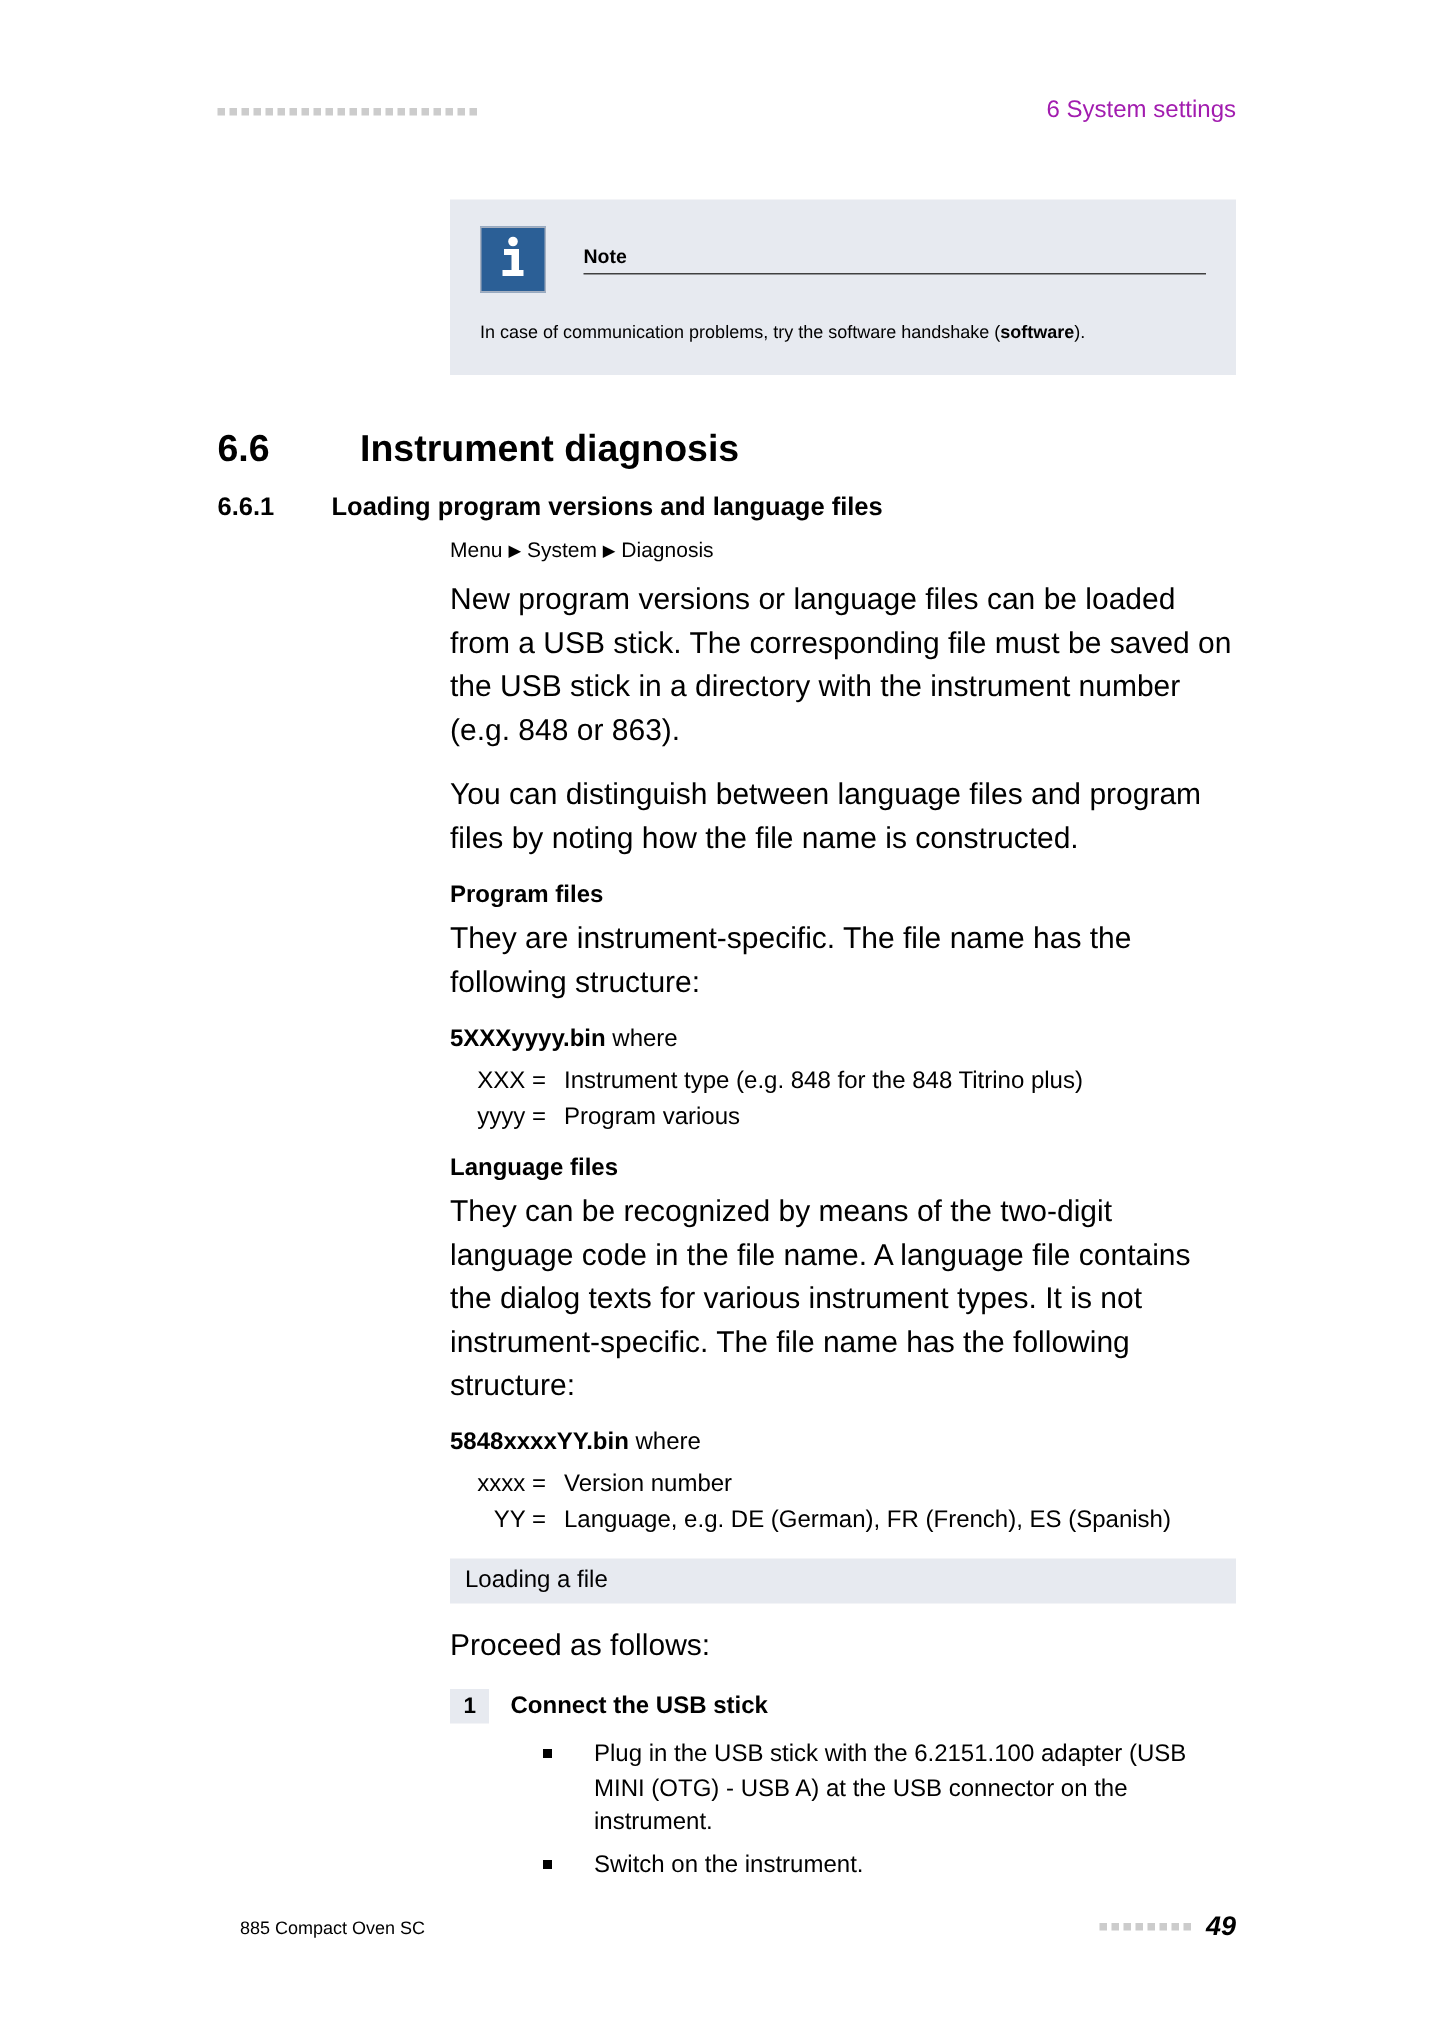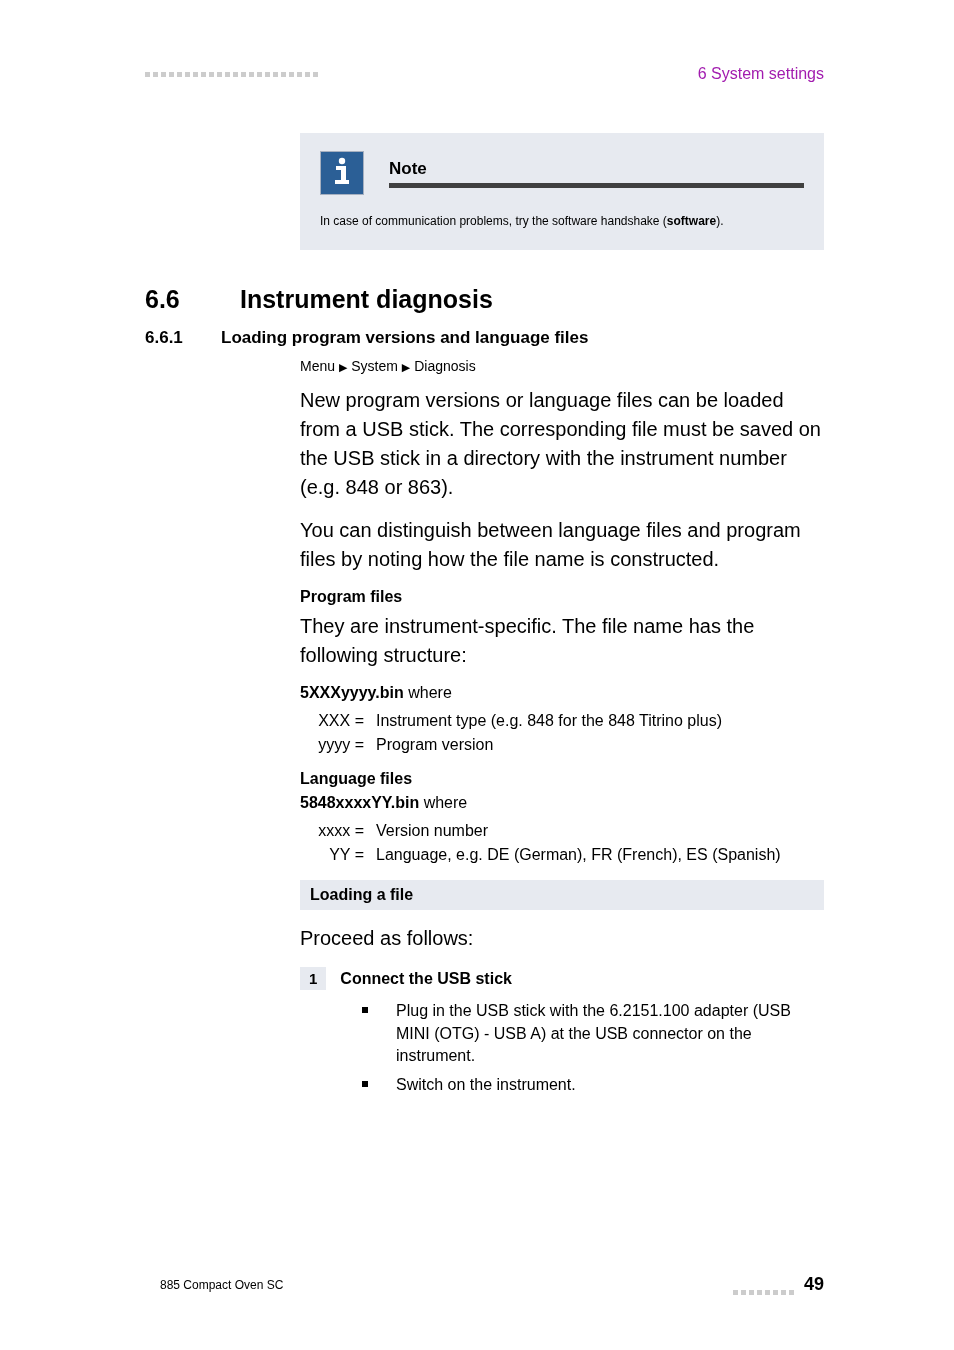--- a/index.html
+++ b/index.html
@@ -25,39 +25,39 @@
   }
   .note-head { display: flex; align-items: center; gap: 25px; margin-bottom: 18px; }
   .info-icon {
     width: 44px; height: 44px;
     background: #2b5f96;
     border: 1px solid #a6b0c0;
     display: flex; align-items: center; justify-content: center;
   }
   .info-icon-inner { color: #fff; font-weight: bold; font-size: 28px; line-height: 1; }
   .note-title-wrap { flex: 1; }
-  .note-title { font-weight: bold; font-size: 17px; border-bottom: 5px solid #404040; padding-bottom: 4px; }
+  .note-title { font-weight: bold; font-size: 13px; border-bottom: 1px solid #404040; padding-bottom: 4px; }
   .note-body { font-size: 12px; line-height: 1.45; }
   h1.sec { font-size: 25px; font-weight: 800; margin-bottom: 14px; display: flex; gap: 35px; }
   h1.sec .num { min-width: 60px; }
   h2.sub { font-size: 17px; font-weight: 800; margin-bottom: 10px; display: flex; gap: 16px; }
   h2.sub .num { min-width: 60px; }
   .content { margin-left: 155px; }
   .menupath { font-weight: normal; font-size: 14px; margin-bottom: 12px; }
   .para { font-size: 20px; line-height: 1.45; margin-bottom: 14px; }
   .h3 { font-weight: 800; font-size: 16px; margin-bottom: 6px; margin-top: 6px; }
   .filename { font-size: 16px; margin-bottom: 10px; }
   .filename b { font-weight: bold; }
   .deflist { margin-left: 18px; margin-bottom: 16px; }
   .defrow { display: flex; gap: 12px; margin-bottom: 6px; font-size: 16px; }
   .defkey { min-width: 46px; text-align: right; }
   .loading-bar {
     background: #e7eaf0;
     padding: 6px 10px;
-    font-weight: 700;
+    font-weight: 400;
     font-size: 16px;
     margin-top: 6px;
     margin-bottom: 14px;
   }
   .step-box { margin-top: 8px; }
   .step-head { display: flex; gap: 14px; align-items: baseline; margin-bottom: 10px; }
   .step-num {
     background: #e7eaf0;
     font-weight: 800;
     padding: 3px 9px;
@@ -70,21 +70,21 @@
   .footer {
     position: absolute;
     bottom: 55px;
     left: 160px;
     right: 130px;
     display: flex;
     justify-content: space-between;
     align-items: center;
     font-size: 12px;
   }
-  .footer-right { display: flex; align-items: flex-end; gap: 10px; }
+  .footer-right { display: flex; align-items: center; gap: 10px; font-style: italic; }
   .footer-squares { display: flex; gap: 3px; }
   .footer-squares span { width: 5px; height: 5px; background: #ccc; display: inline-block; }
   .page-num { font-weight: 800; font-size: 18px; }
   .tri { font-size: 11px; vertical-align: middle; }
 </style>
 </head>
 <body>
 
 <div class="top-rule">
   <div class="rule-left">
@@ -162,25 +162,26 @@
   <div class="filename">
     <b>5XXXyyyy.bin</b><span> where</span>
   </div>
   <div class="deflist">
     <div class="defrow">
       <div class="defkey">XXX =</div>
       <div>Instrument type (e.g. 848 for the 848 Titrino plus)</div>
     </div>
     <div class="defrow">
       <div class="defkey">yyyy =</div>
-      <div>Program version</div>
+      <div>Program various</div>
     </div>
   </div>
 
   <div class="h3">Language files</div>
+  <p class="para">They can be recognized by means of the two-digit language code in the file name. A language file contains the dialog texts for various instrument types. It is not instrument-specific. The file name has the following structure:</p>
   <div class="filename">
     <b>5848xxxxYY.bin</b><span> where</span>
   </div>
   <div class="deflist">
     <div class="defrow">
       <div class="defkey">xxxx =</div>
       <div>Version number</div>
     </div>
     <div class="defrow">
       <div class="defkey">YY =</div>

